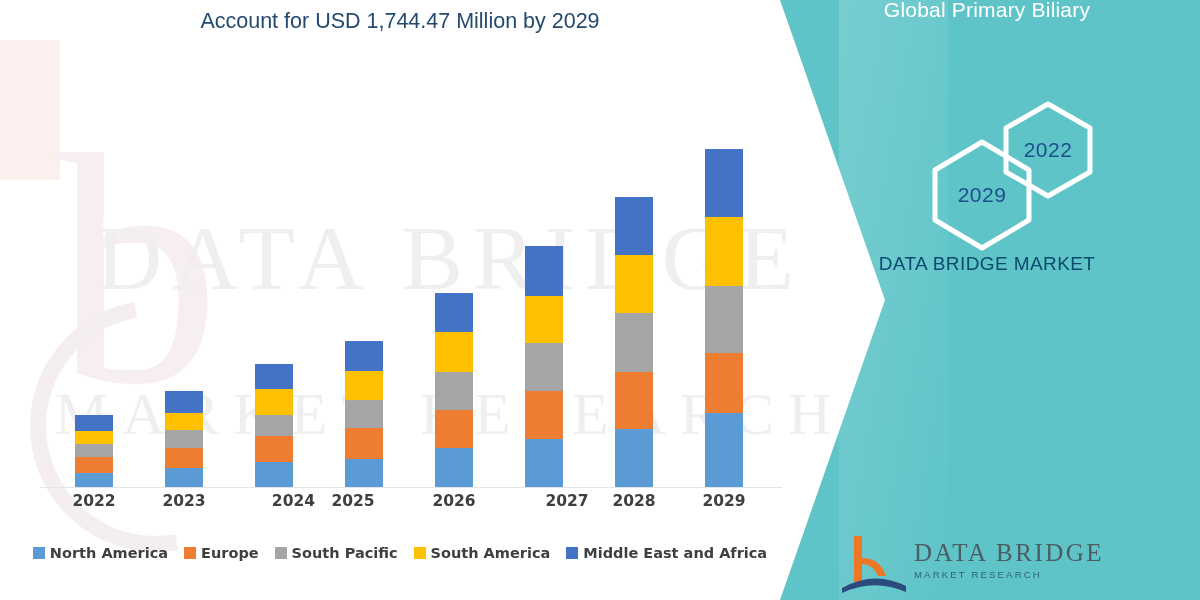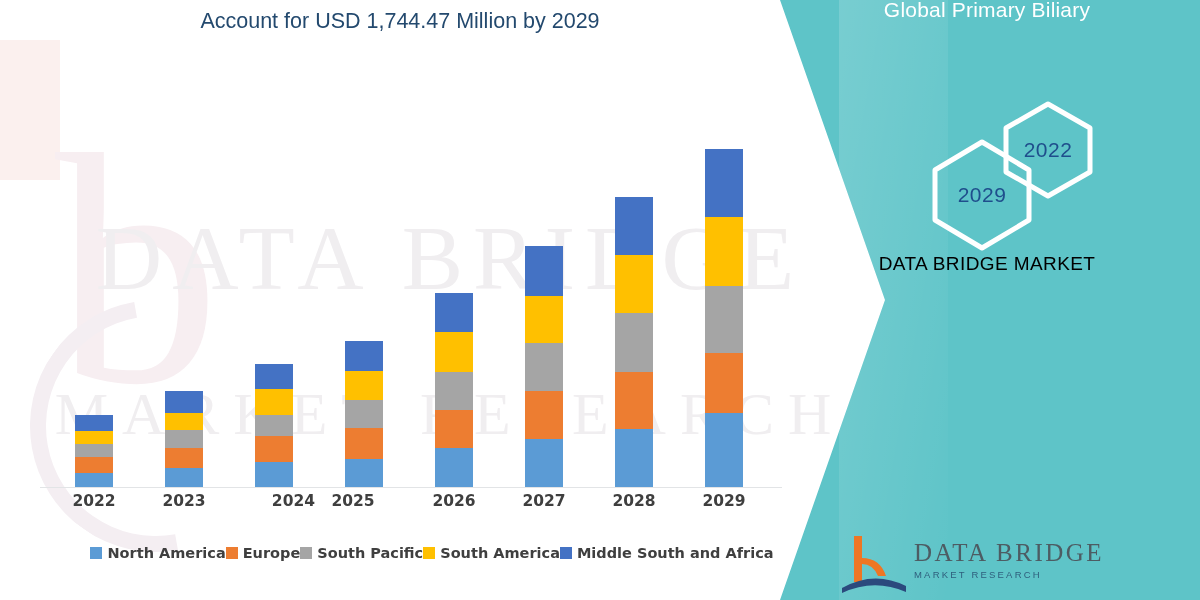--- a/index.html
+++ b/index.html
@@ -66,21 +66,21 @@
     display:flex;align-items:center;justify-content:center;
     color:#1f4e8c;font-size:21px;letter-spacing:.5px;
   }
   .hex svg{position:absolute;inset:0;}
   .hex span{position:relative;z-index:2;}
   .hex-2022{left:222px;top:4px;width:92px;height:100px;}
   .hex-2029{left:150px;top:42px;width:104px;height:114px;}
 
   .brand-block{
     position:absolute;top:250px;left:0;right:6px;text-align:center;
-    color:#000000;font-size:19px;line-height:28px;letter-spacing:.4px;
+    color:#0c4a6e;font-size:19px;line-height:28px;letter-spacing:.4px;
   }
   .brand-block .ln{display:block;}
 
   
   .logo{position:absolute;left:840px;top:532px;width:330px;height:68px;}
   .logo-mark{position:absolute;left:0;top:0;width:68px;height:62px;}
   .logo-text{position:absolute;left:74px;top:6px;}
   .logo-name{
     font-family:"Liberation Serif",serif;
     font-size:25px;letter-spacing:2.5px;color:#4d5c63;line-height:30px;
@@ -116,21 +116,21 @@
     position:absolute;left:40px;top:492px;width:760px;height:28px;
   }
   .xlab{
     position:absolute;width:70px;text-align:center;
     font-size:15.5px;font-weight:bold;color:#3f3f3f;
     font-family:"DejaVu Sans",sans-serif;
   }
 
   .legend{
     position:absolute;left:0;top:538px;width:800px;height:30px;
-    display:flex;align-items:center;justify-content:center;padding-left:32px;
+    display:flex;align-items:center;justify-content:center;gap:16px;
   }
   .legend-item{display:flex;align-items:center;gap:5px;}
   .legend-swatch{width:12px;height:12px;display:inline-block;}
   .legend-label{
     font-size:14.5px;font-weight:bold;color:#3f3f3f;
     font-family:"DejaVu Sans",sans-serif;white-space:nowrap;
   }
 </style>
 </head>
 <body>
@@ -209,21 +209,21 @@
         </div>
       </div>
     <div class="axis-line"></div>
   </div>
   <div class="xlabels" id="xlabels">
       <div class="xlab" style="left: 19px;">2022</div>
       <div class="xlab" style="left: 109px;">2023</div>
       <div class="xlab" style="left: 205px; text-align: right;">2024</div>
       <div class="xlab" style="left: 278px;">2025</div>
       <div class="xlab" style="left: 379px;">2026</div>
-      <div class="xlab" style="left: 469px;">2027</div>
+      <div class="xlab" style="left: 492px;">2027</div>
       <div class="xlab" style="left: 559px;">2028</div>
       <div class="xlab" style="left: 649px;">2029</div>
     </div>
 
   <div class="legend" id="legend">
       <div class="legend-item">
         <span class="legend-swatch" style="background: rgb(91, 155, 213);"></span>
         <span class="legend-label">North America</span>
       </div>
       <div class="legend-item">
@@ -233,21 +233,21 @@
       <div class="legend-item">
         <span class="legend-swatch" style="background: rgb(165, 165, 165);"></span>
         <span class="legend-label">South Pacific</span>
       </div>
       <div class="legend-item">
         <span class="legend-swatch" style="background: rgb(255, 192, 0);"></span>
         <span class="legend-label">South America</span>
       </div>
       <div class="legend-item">
         <span class="legend-swatch" style="background: rgb(68, 114, 196);"></span>
-        <span class="legend-label">Middle South and Africa</span>
+        <span class="legend-label">Middle East and Africa</span>
       </div>
     </div>
 
   <div class="teal-panel">
     <div class="sheen"></div>
 
     <div class="panel-title">
       <span class="ln">Global Primary Biliary</span>
     </div>
 

